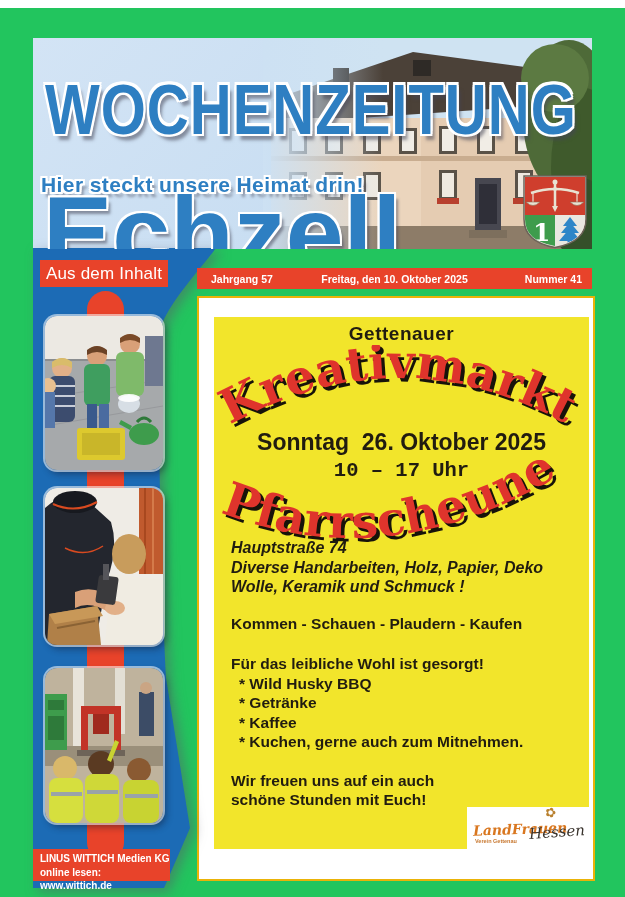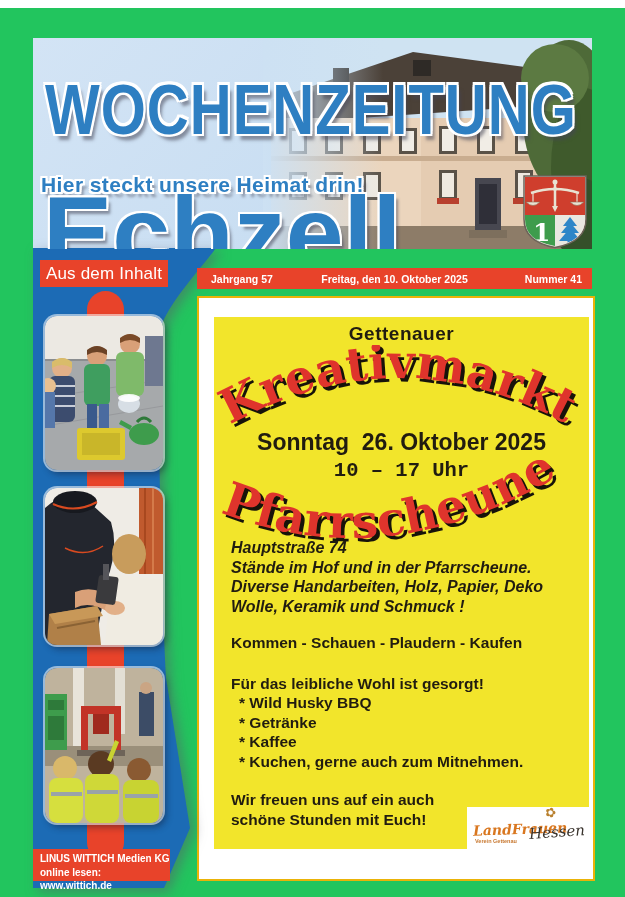--- a/index.html
+++ b/index.html
@@ -321,21 +321,20 @@
         <text font-family="DejaVu Serif, serif" font-weight="bold" font-size="47" fill="#17130a" transform="translate(3.5,3.5)">
           <textPath href="#ppath">Pfarrscheune</textPath>
         </text>
         <text font-family="DejaVu Serif, serif" font-weight="bold" font-size="47" fill="#df342c">
           <textPath href="#ppath">Pfarrscheune</textPath>
         </text>
       </svg>
 
       <div class="bodytxt">
         <div class="it">Hauptstraße 74</div>
-        <div class="it">Stände im Hof und in der Pfarrscheune.</div>
         <div class="it">Diverse Handarbeiten, Holz, Papier, Deko</div>
         <div class="it">Wolle, Keramik und Schmuck !</div>
         <div class="gap17"></div>
         <div>Kommen - Schauen - Plaudern - Kaufen</div>
         <div class="gap21"></div>
         <div>Für das leibliche Wohl ist gesorgt!</div>
         <div class="items">
           <div>* Wild Husky BBQ</div>
           <div>* Getränke</div>
           <div>* Kaffee</div>

